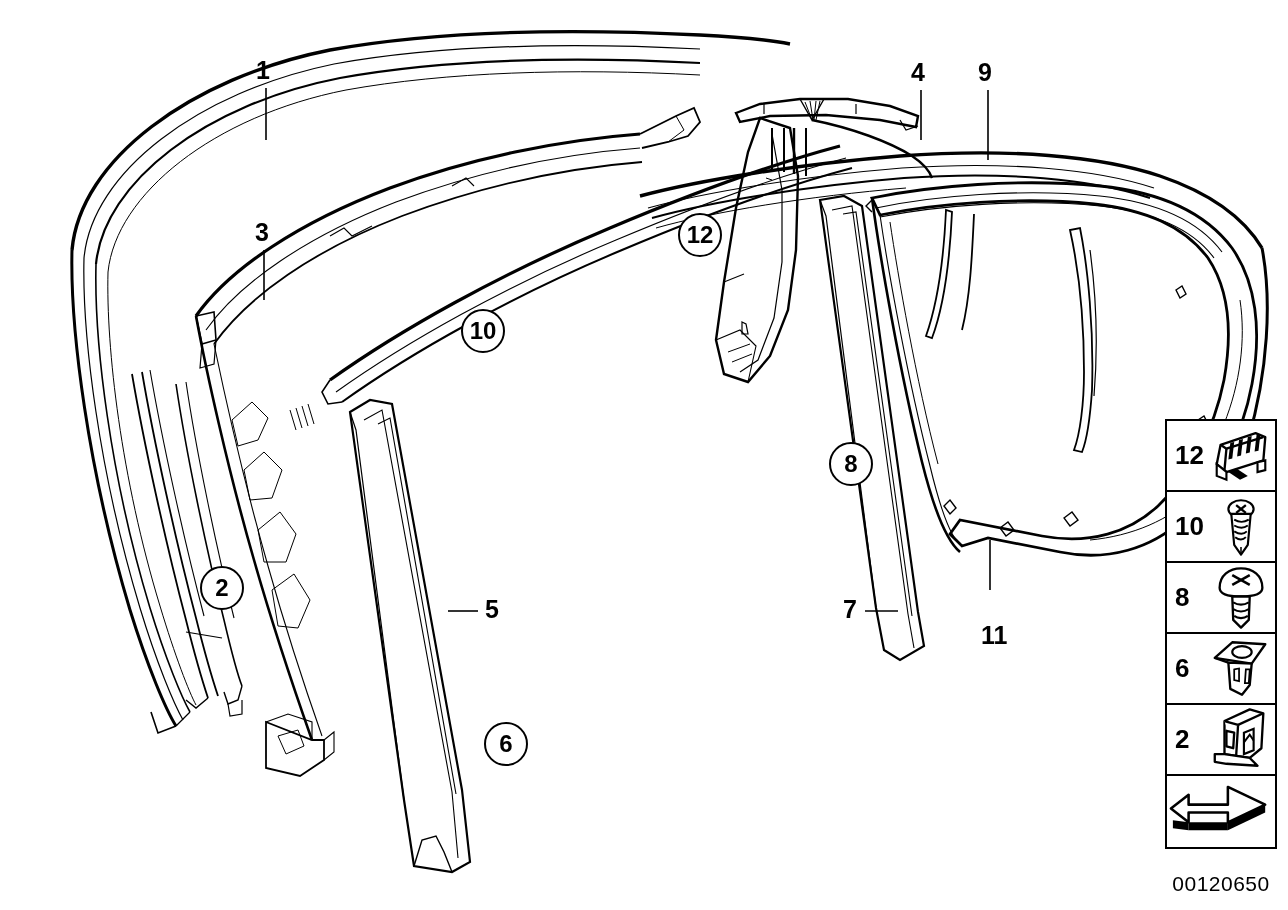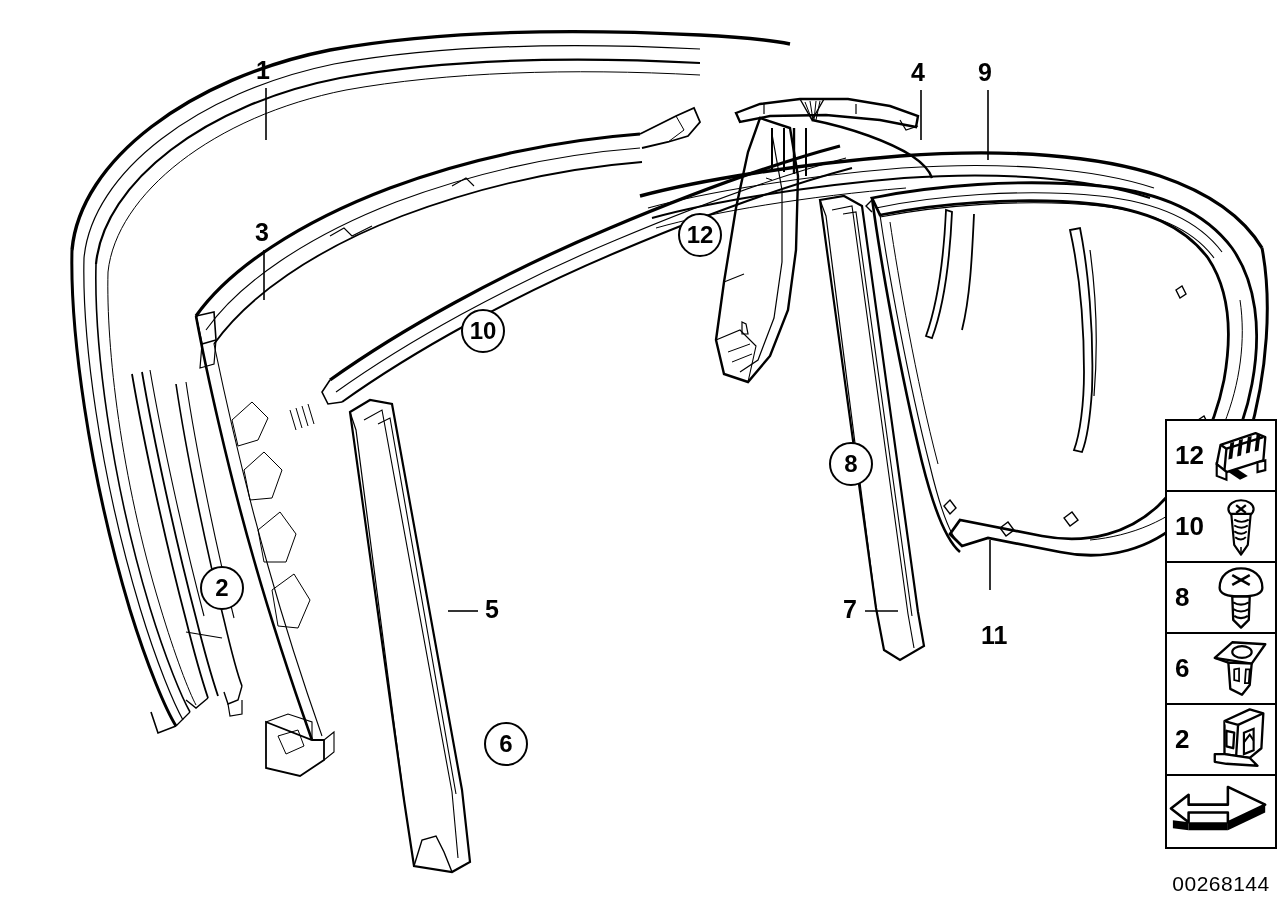--- a/index.html
+++ b/index.html
@@ -372,15 +372,15 @@
           <path d="M62 6 L100 24 L62 42 L62 32 L22 32 L22 42 L4 28 L22 14 L22 24 L62 24 Z" fill="#fff" stroke="#000" stroke-width="2.6" stroke-linejoin="round"></path>
           <path d="M62 42 L100 24 L100 32 L62 50 Z" fill="#000"></path>
           <path d="M22 42 L62 42 L62 50 L22 50 Z" fill="#000"></path>
           <path d="M6 40 L22 42 L22 50 L6 48 Z" fill="#000"></path>
         </svg>
       </div>
     </div>
 
   </div>
 
-  <div id="drawing-number">00268144</div>
+  <div id="drawing-number">00120650</div>
 
 </div>
 
 </body></html>

